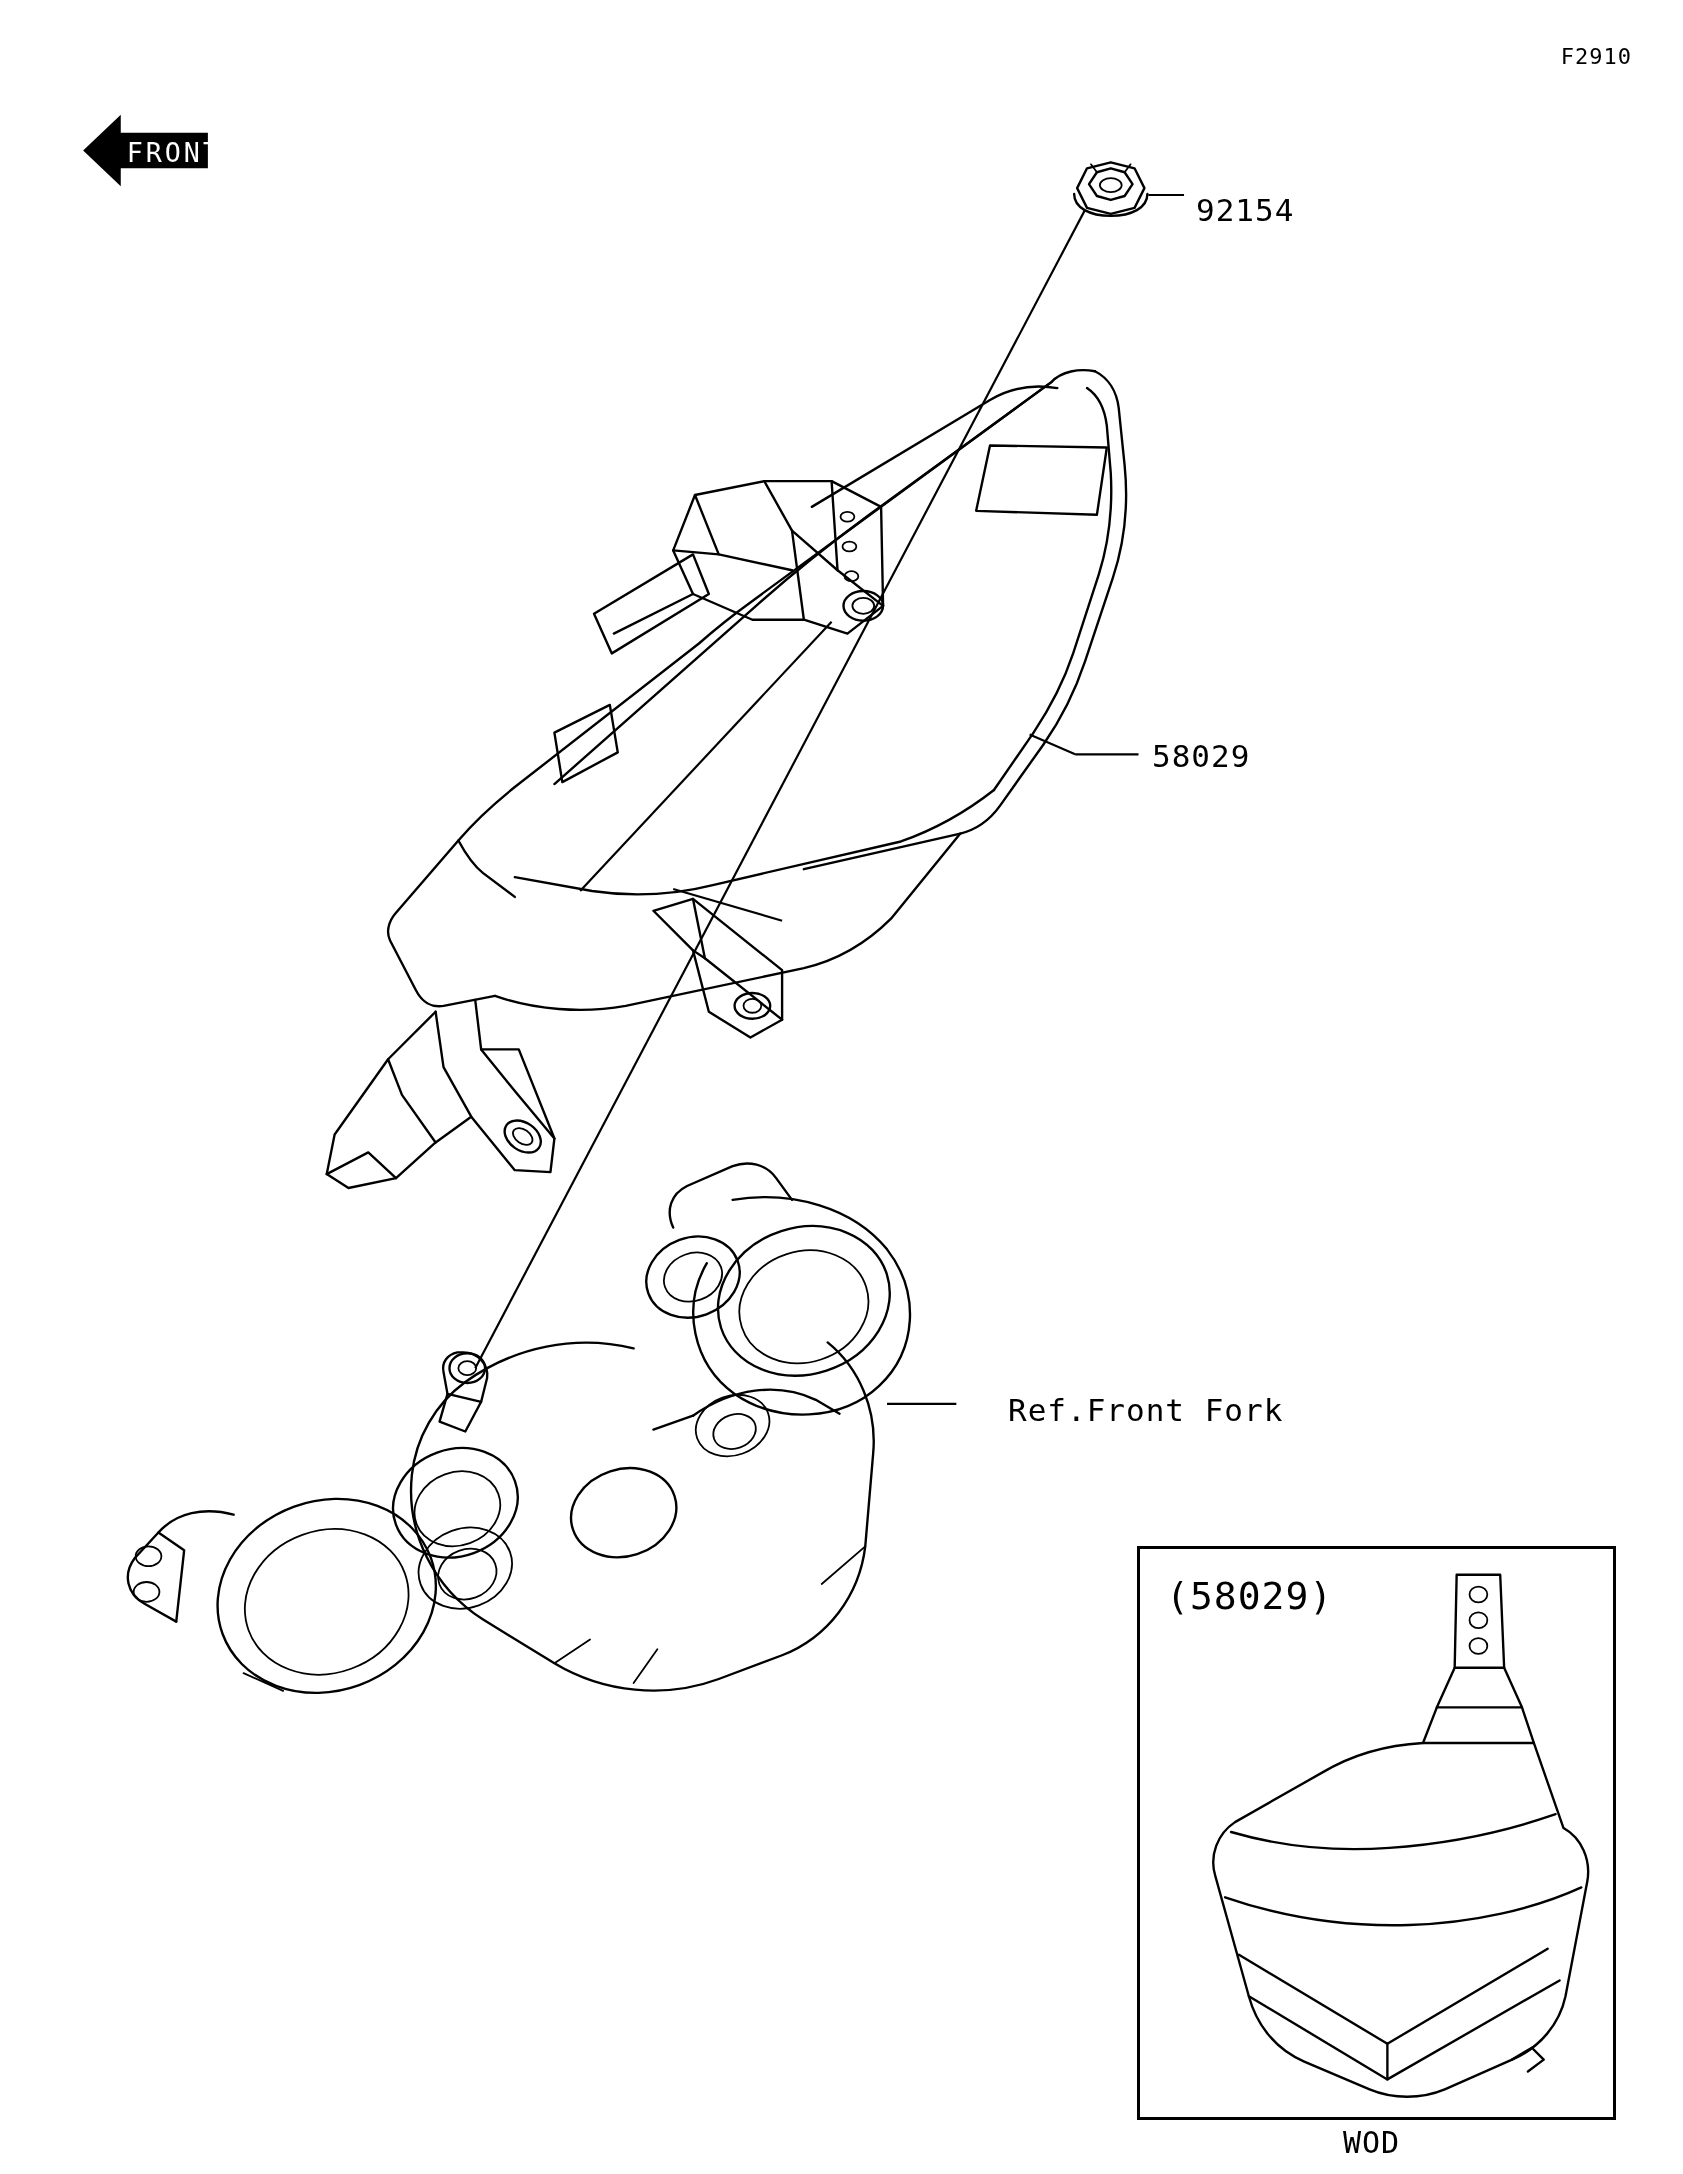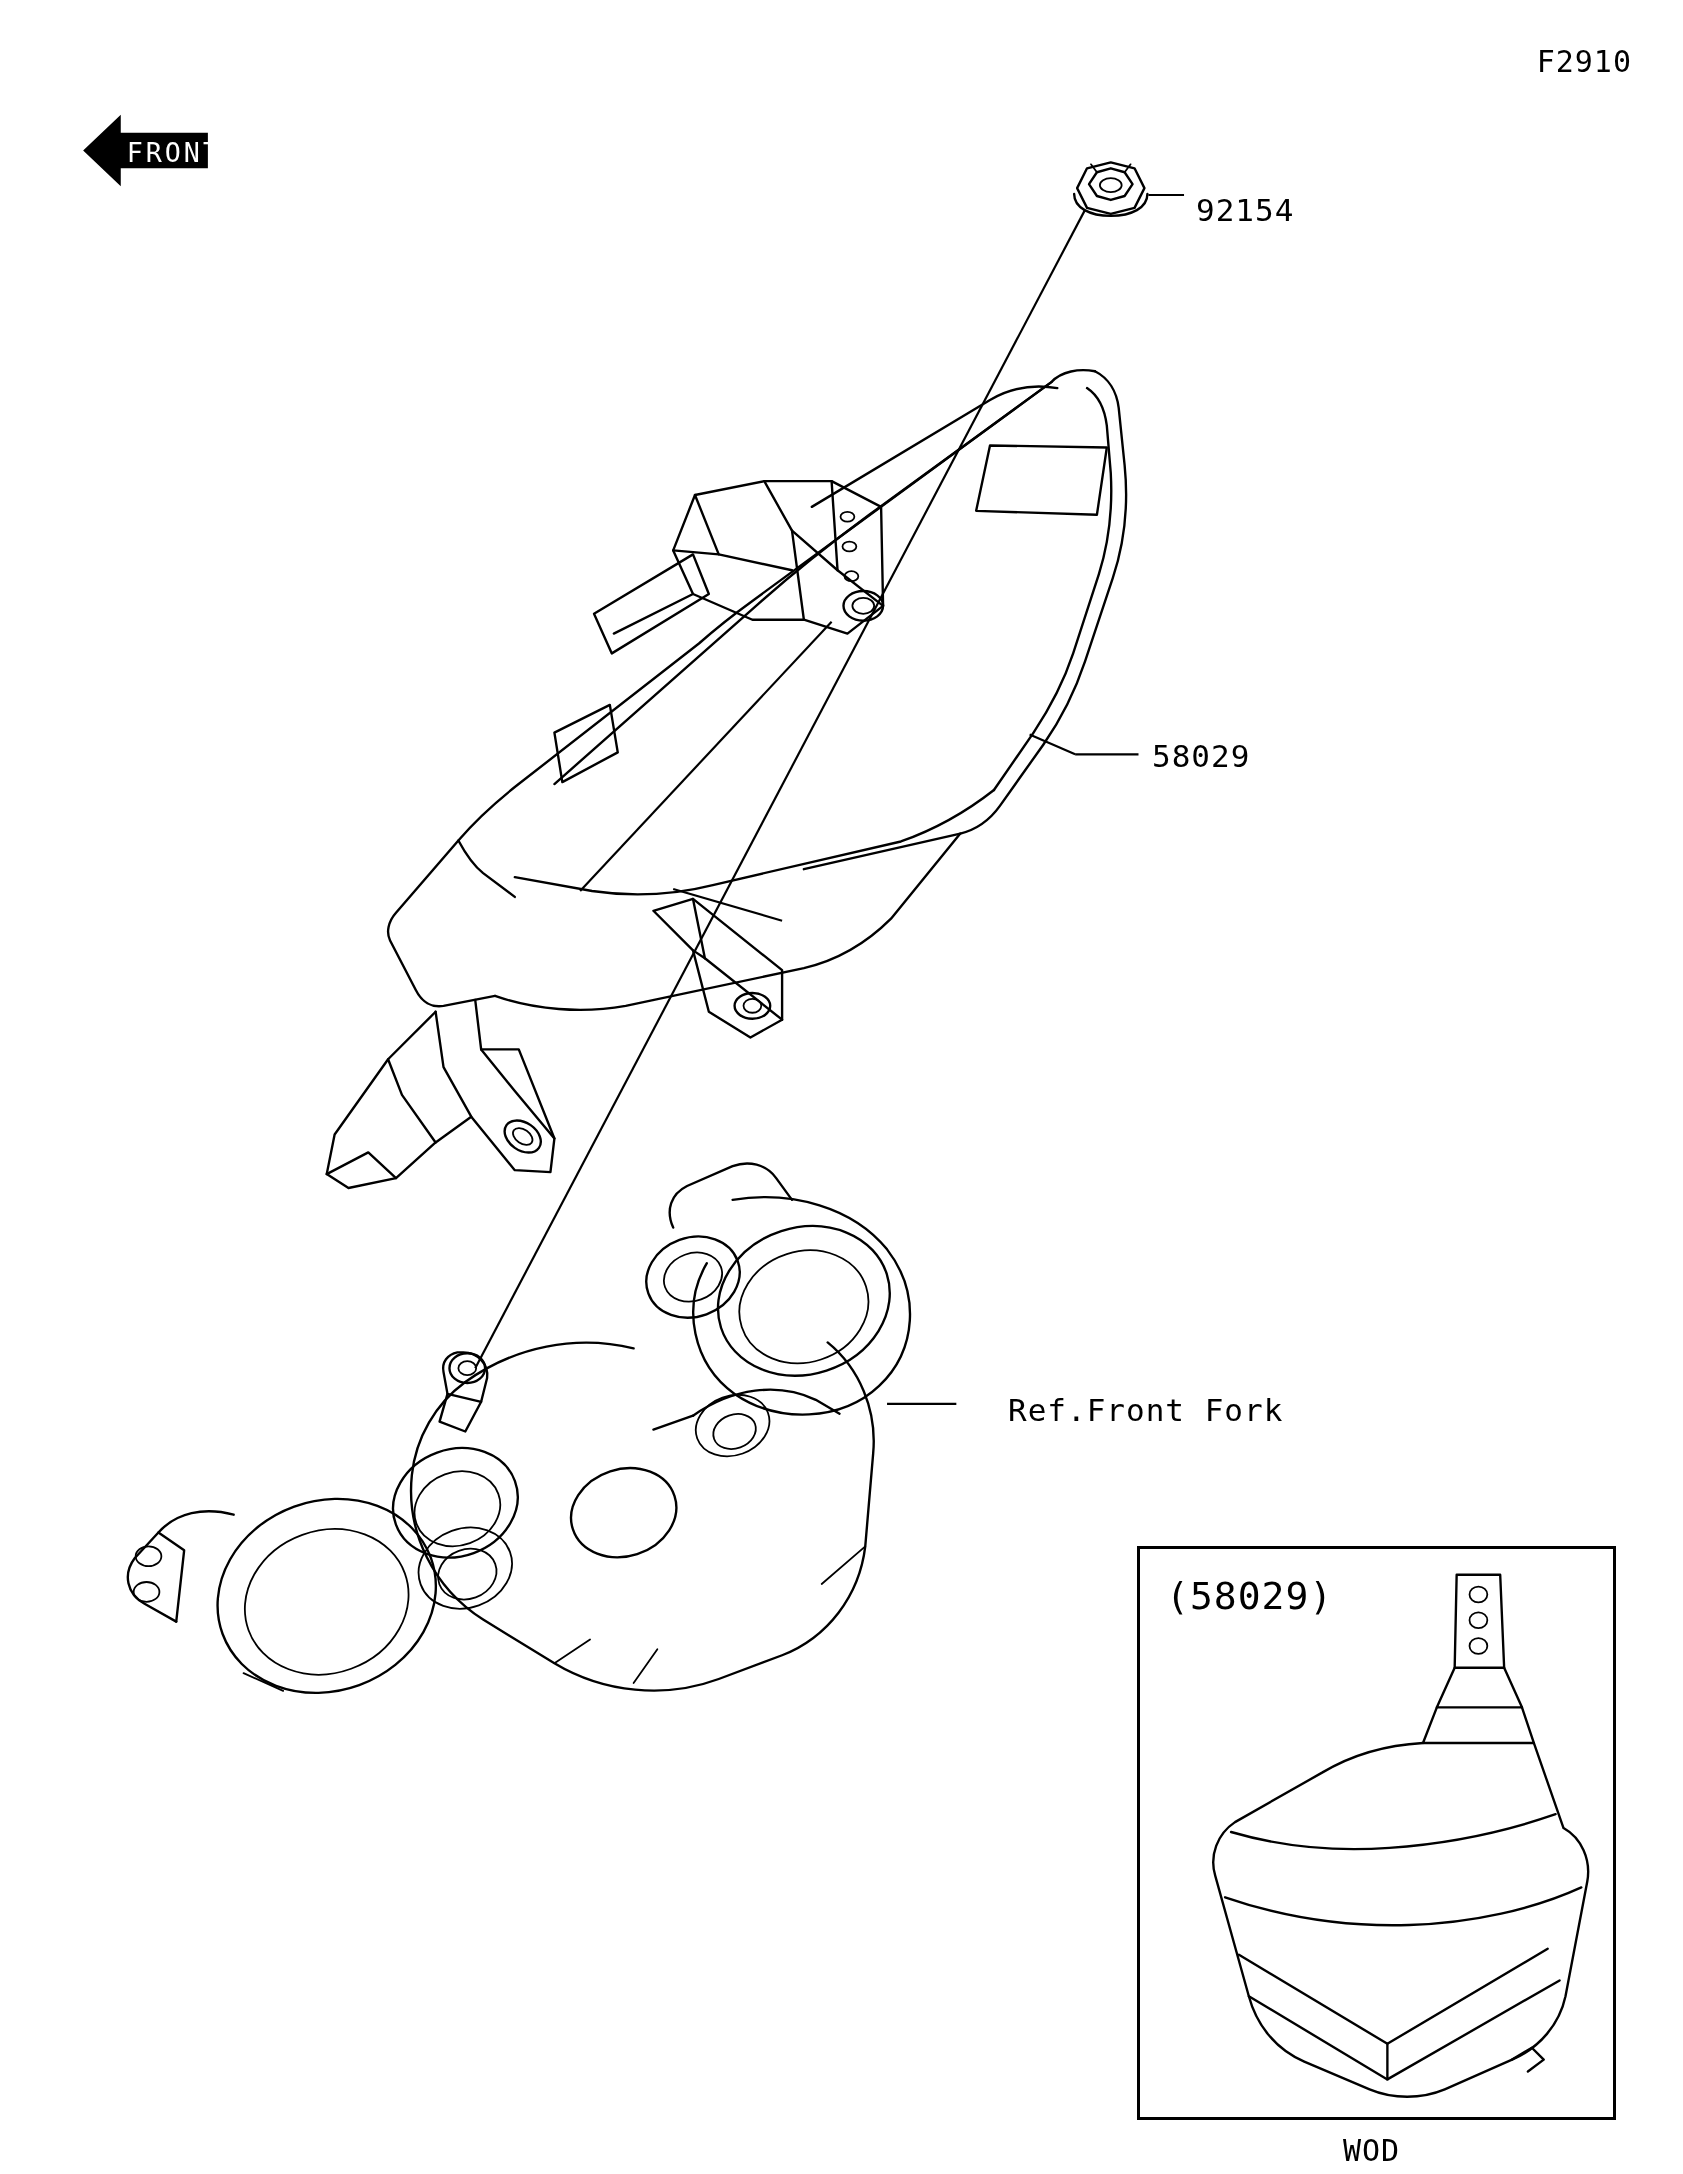--- a/index.html
+++ b/index.html
@@ -23,21 +23,21 @@
     position: absolute;
     font-family: "DejaVu Sans Mono", monospace;
     font-size: 31px;
     letter-spacing: 1px;
     color: #000;
     white-space: nowrap;
   }
   #page-code {
     top: 44px;
     right: 51px;
-    font-size: 30px;
+    font-size: 22px;
   }
   #label-92154 {
     top: 178px;
     left: 1196px;
     margin-top: 14px;
   }
   #label-58029 {
     top: 738px;
     left: 1152px;
   }
@@ -48,21 +48,20 @@
   }
   #inset-part-number {
     top: 1574px;
     left: 1166px;
     font-size: 38px;
   }
   #inset-caption {
     top: 2125px;
     left: 1343px;
     font-size: 30px;
-    margin-top: 8px;
   }
   .front-arrow {
     position: absolute;
     top: 101px;
     left: 77px;
     width: 139px;
     height: 99px;
   }
   .inset-box {
     position: absolute;

